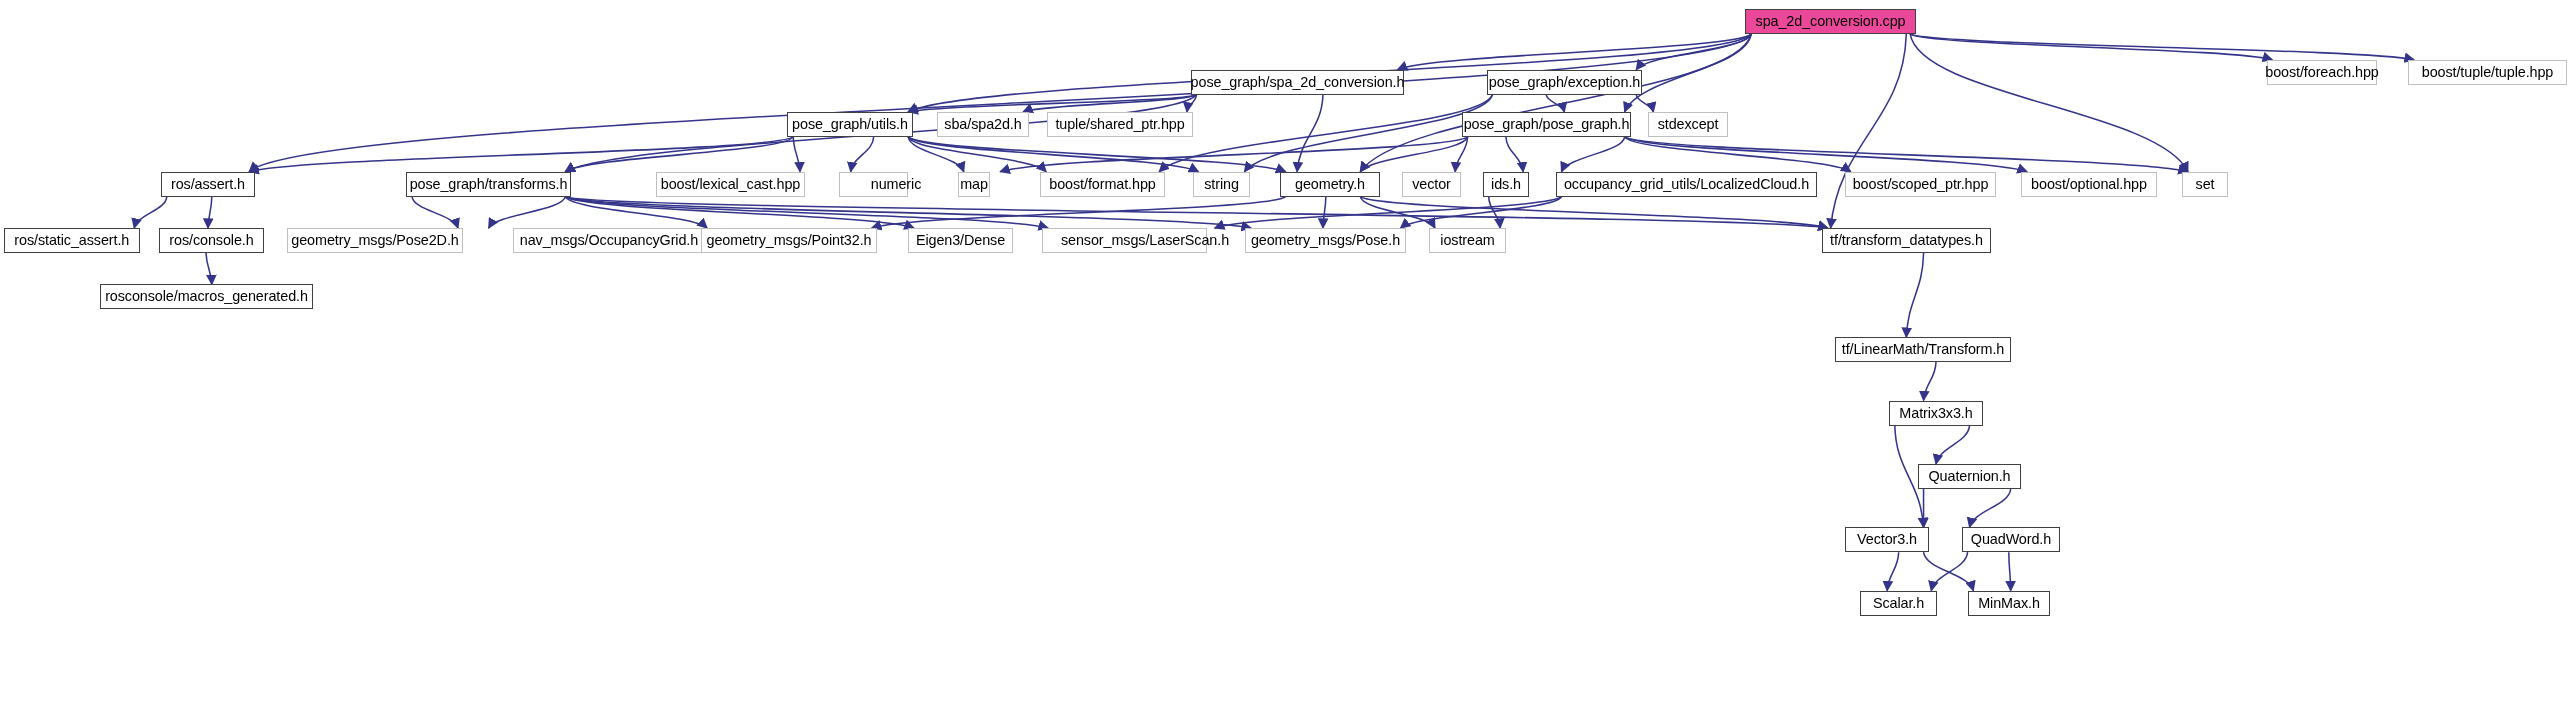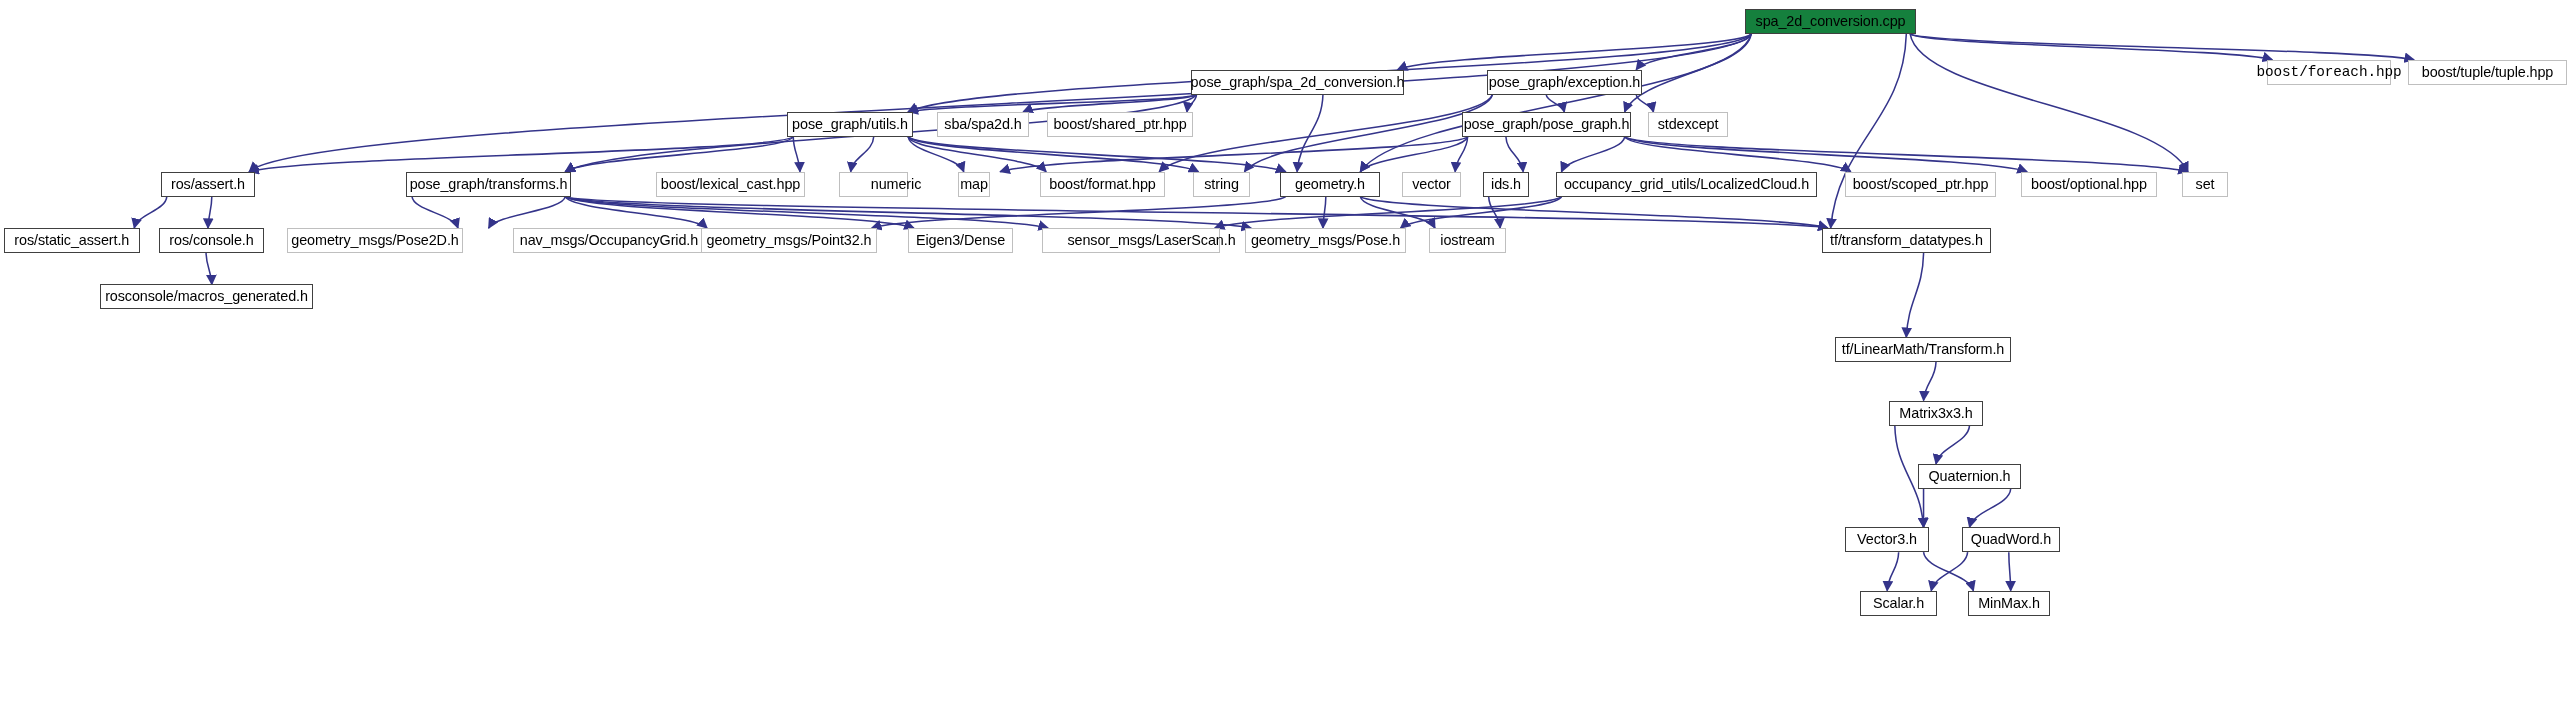--- a/index.html
+++ b/index.html
@@ -37,21 +37,21 @@
     background: #ffffff;
     border: 1px solid #bfbfbf;
     height: 25px;
     line-height: 25px;
     letter-spacing: -0.1px;
   }
   .node-box.strong {
     border: 1px solid #404040;
   }
   .node-box.root {
-    background: #15803d;
+    background: #ec4899;
     border: 1px solid #404040;
   }
   .node-label {
     padding: 0 5.7px;
     pointer-events: none;
   }
 </style>
 </head>
 <body>
 
@@ -124,40 +124,40 @@
         <path d="M1982,576.43 C1981.568,594.4975 1971.296,598.5125 1970,616.58" marker-end="url(#arrow)"></path>
         <path d="M2008,576.43 C2009.872,594.4975 2054.384,598.5125 2060,616.58" marker-end="url(#arrow)"></path>
         <path d="M2054,576.43 C2052.632,594.4975 2020.104,598.5125 2016,616.58" marker-end="url(#arrow)"></path>
         <path d="M2097,576.43 C2097.072,594.4975 2098.784,598.5125 2099,616.58" marker-end="url(#arrow)"></path>
       </g>
   </svg>
   <div id="nodes">
       <div class="node-box root" style="left: 1745px; top: 9px; width: 171px;">
         <span class="node-label">spa_2d_conversion.cpp</span>
       </div>
-      <div class="node-box " style="left: 2267px; top: 60px; width: 124px; font-family: Liberation Mono, monospace;">
+      <div class="node-box " style="left: 2267px; top: 60px; width: 110px;">
         <span class="node-label">boost/foreach.hpp</span>
       </div>
       <div class="node-box " style="left: 2408px; top: 60px; width: 159px;">
         <span class="node-label">boost/tuple/tuple.hpp</span>
       </div>
       <div class="node-box strong" style="left: 1191px; top: 70px; width: 213px;">
         <span class="node-label">pose_graph/spa_2d_conversion.h</span>
       </div>
       <div class="node-box strong" style="left: 1487px; top: 70px; width: 155px;">
         <span class="node-label">pose_graph/exception.h</span>
       </div>
       <div class="node-box strong" style="left: 787px; top: 112px; width: 126px;">
         <span class="node-label">pose_graph/utils.h</span>
       </div>
       <div class="node-box " style="left: 937px; top: 112px; width: 92px;">
         <span class="node-label">sba/spa2d.h</span>
       </div>
       <div class="node-box " style="left: 1047px; top: 112px; width: 146px;">
-        <span class="node-label">boost/shared_ptr.hpp</span>
+        <span class="node-label">tuple/shared_ptr.hpp</span>
       </div>
       <div class="node-box strong" style="left: 1462px; top: 112px; width: 169px;">
         <span class="node-label">pose_graph/pose_graph.h</span>
       </div>
       <div class="node-box " style="left: 1648px; top: 112px; width: 80px;">
         <span class="node-label">stdexcept</span>
       </div>
       <div class="node-box strong" style="left: 161px; top: 172px; width: 94px;">
         <span class="node-label">ros/assert.h</span>
       </div>
@@ -211,21 +211,21 @@
       </div>
       <div class="node-box " style="left: 483px; top: 228px; width: 192px; margin-left: 30px;">
         <span class="node-label">nav_msgs/OccupancyGrid.h</span>
       </div>
       <div class="node-box " style="left: 701px; top: 228px; width: 176px;">
         <span class="node-label">geometry_msgs/Point32.h</span>
       </div>
       <div class="node-box " style="left: 908px; top: 228px; width: 105px;">
         <span class="node-label">Eigen3/Dense</span>
       </div>
-      <div class="node-box " style="left: 1042px; top: 228px; width: 178px; padding-left: 41px;">
+      <div class="node-box " style="left: 1042px; top: 228px; width: 165px; padding-left: 41px;">
         <span class="node-label">sensor_msgs/LaserScan.h</span>
       </div>
       <div class="node-box " style="left: 1245px; top: 228px; width: 161px;">
         <span class="node-label">geometry_msgs/Pose.h</span>
       </div>
       <div class="node-box " style="left: 1429px; top: 228px; width: 77px;">
         <span class="node-label">iostream</span>
       </div>
       <div class="node-box strong" style="left: 1822px; top: 228px; width: 169px;">
         <span class="node-label">tf/transform_datatypes.h</span>

